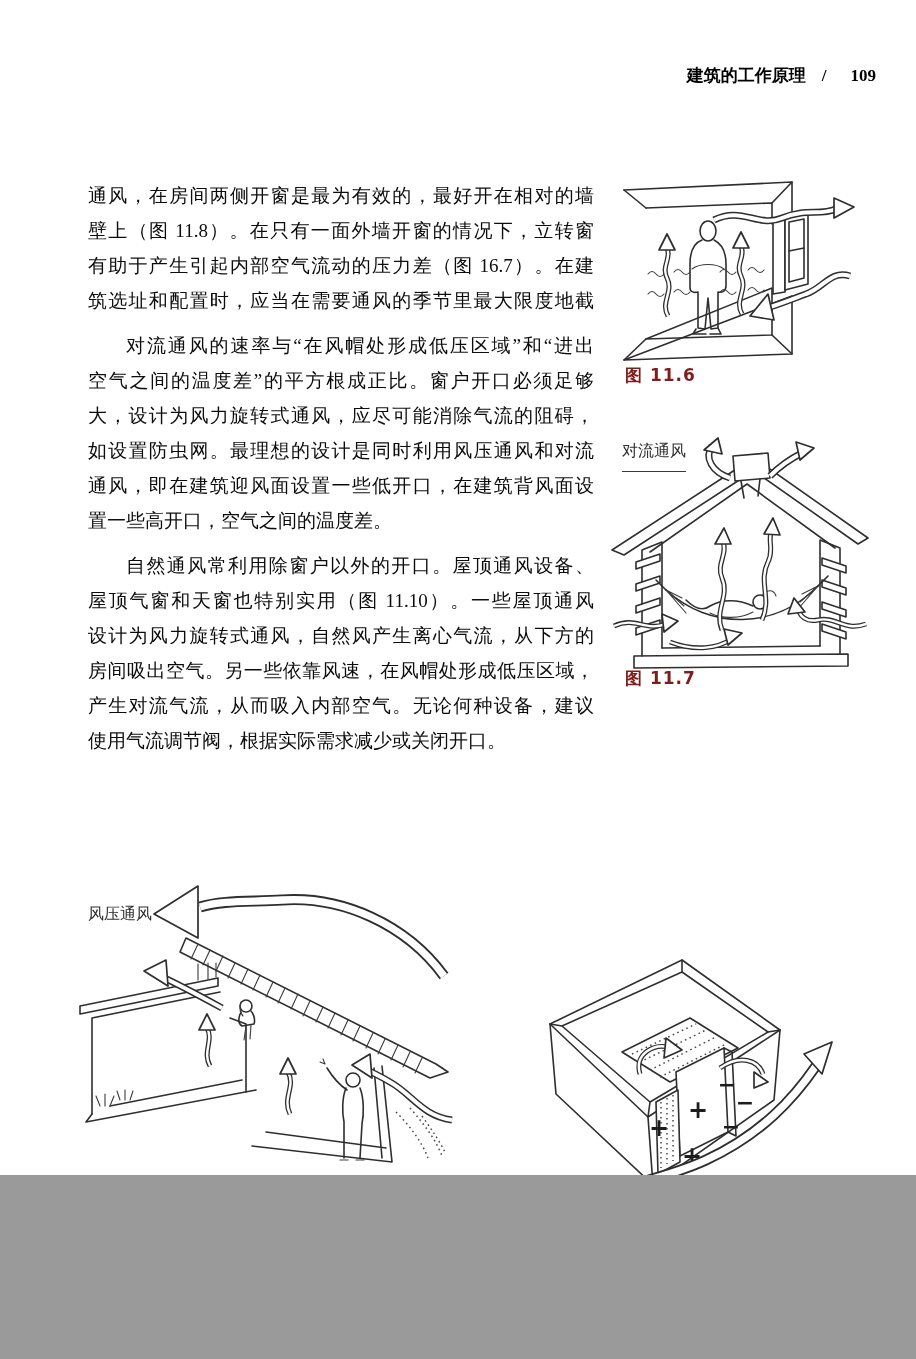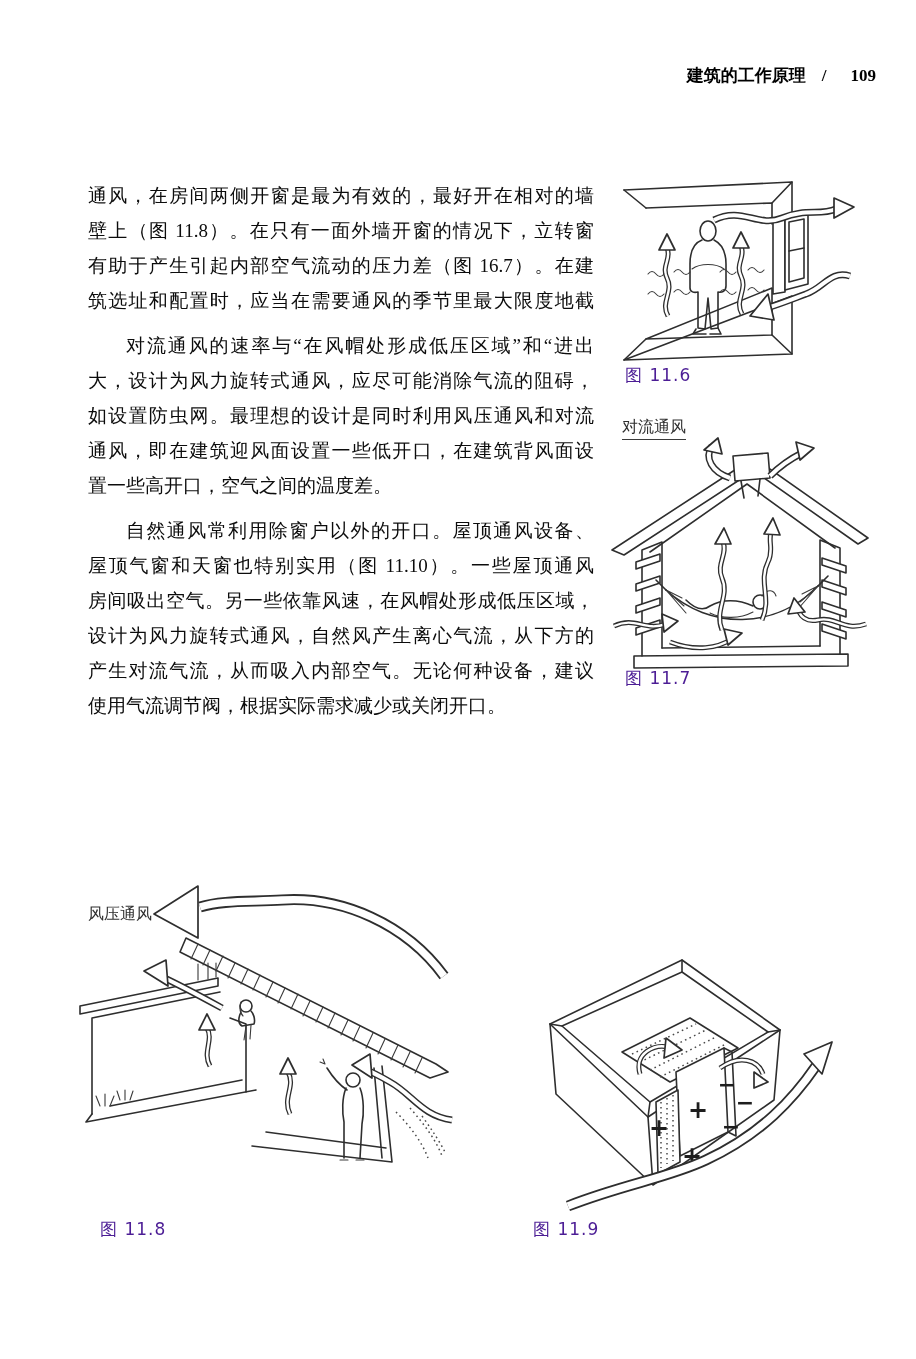--- a/index.html
+++ b/index.html
@@ -1,37 +1,37 @@
 <!DOCTYPE html>
 <html><head>
 <meta charset="utf-8">
 <style>
   html,body{margin:0;padding:0;background:#9a9a9a;}
-  .page{position:relative;width:916px;height:1359px;margin:0 auto;background:#ffffff;
+  .page{position:relative;width:916px;height:1175px;margin:0 auto;background:#ffffff;
         font-family:"Liberation Serif","DejaVu Serif",serif;color:#111;overflow:hidden;}
 
   
   .hdr{position:absolute;top:64px;right:40px;font-size:17px;font-weight:bold;
        font-family:"Liberation Serif","DejaVu Serif",serif;color:#000;white-space:nowrap;}
   .hdr .sep{display:inline-block;margin:0 24px 0 16px;font-weight:bold;}
 
   
   .textcol{position:absolute;left:88px;top:178px;width:506px;}
   .line{height:35px;line-height:35px;font-size:19px;color:#0c0c0c;
         text-align:justify;text-align-last:justify;overflow:hidden;}
   .line.pend{text-align-last:left;}
   .line.indent{text-indent:38px;}
   .pgap{height:10px;}
 
   
   .figlabel{position:absolute;font-family:"DejaVu Sans","Liberation Sans",sans-serif;
             font-size:16px;color:#2e2e2e;white-space:nowrap;}
-  .figlabel.ul{border-bottom:1.5px solid #3a3a3a;padding-bottom:1px;}
+  .figlabel.ul{border-bottom:1.5px solid #3a3a3a;padding-bottom:9px;margin-top:24px;}
   .caption{position:absolute;font-family:"DejaVu Sans","Liberation Sans",sans-serif;
-           font-size:17px;color:#4c1d95;letter-spacing:1px;white-space:nowrap;}
+           font-size:17px;color:#7f1d1d;letter-spacing:1px;white-space:nowrap;font-weight:bold;}
 
   
   svg.fig{position:absolute;overflow:visible;}
   .ln{fill:none;stroke:#2e2e2e;stroke-width:1.6;stroke-linecap:round;stroke-linejoin:round;}
   .thin{fill:none;stroke:#3a3a3a;stroke-width:1.1;stroke-linecap:round;}
   .wh{fill:#fff;stroke:#2e2e2e;stroke-width:1.6;stroke-linejoin:round;}
   .tube-lg{fill:none;stroke:#2e2e2e;stroke-width:11;}
   .tube-lg-i{fill:none;stroke:#fff;stroke-width:7.4;}
   .tube-md{fill:none;stroke:#2e2e2e;stroke-width:7;}
   .tube-md-i{fill:none;stroke:#fff;stroke-width:4;}
@@ -52,29 +52,30 @@
     <span>建筑的工作原理</span><span class="sep">/</span><span>109</span>
   </div>
 
   <div class="textcol">
     <div class="line">通风，在房间两侧开窗是最为有效的，最好开在相对的墙</div>
     <div class="line">壁上（图 11.8）。在只有一面外墙开窗的情况下，立转窗</div>
     <div class="line">有助于产生引起内部空气流动的压力差（图 16.7）。在建</div>
     <div class="line">筑选址和配置时，应当在需要通风的季节里最大限度地截</div>
     <div class="pgap"></div>
     <div class="line indent">对流通风的速率与“在风帽处形成低压区域”和“进出</div>
+    <div class="line">空气之间的温度差”的平方根成正比。窗户开口必须足够</div>
     <div class="line">大，设计为风力旋转式通风，应尽可能消除气流的阻碍，</div>
     <div class="line">如设置防虫网。最理想的设计是同时利用风压通风和对流</div>
     <div class="line">通风，即在建筑迎风面设置一些低开口，在建筑背风面设</div>
     <div class="line pend">置一些高开口，空气之间的温度差。</div>
     <div class="pgap"></div>
     <div class="line indent">自然通风常利用除窗户以外的开口。屋顶通风设备、</div>
     <div class="line">屋顶气窗和天窗也特别实用（图 11.10）。一些屋顶通风</div>
+    <div class="line">设计为风力旋转式通风，自然风产生离心气流，从下方的</div>
     <div class="line">房间吸出空气。另一些依靠风速，在风帽处形成低压区域，</div>
-    <div class="line">设计为风力旋转式通风，自然风产生离心气流，从下方的</div>
     <div class="line">产生对流气流，从而吸入内部空气。无论何种设备，建议</div>
     <div class="line pend">使用气流调节阀，根据实际需求减少或关闭开口。</div>
   </div>
 
   <svg class="fig" style="left:616px;top:176px" width="242" height="186" viewBox="0 0 242 186">
     <g>
       <path class="ln" d="M8,14 L176,6 L176,40 M176,120 L176,178 L8,184 Z"></path>
       <path class="ln" d="M30,32 L156,27 L156,48 M156,112 L156,159 L30,163 Z"></path>
       <path class="ln" d="M8,14 L30,32 M176,6 L156,27 M176,178 L156,159 M8,184 L30,163"></path>
     </g>

